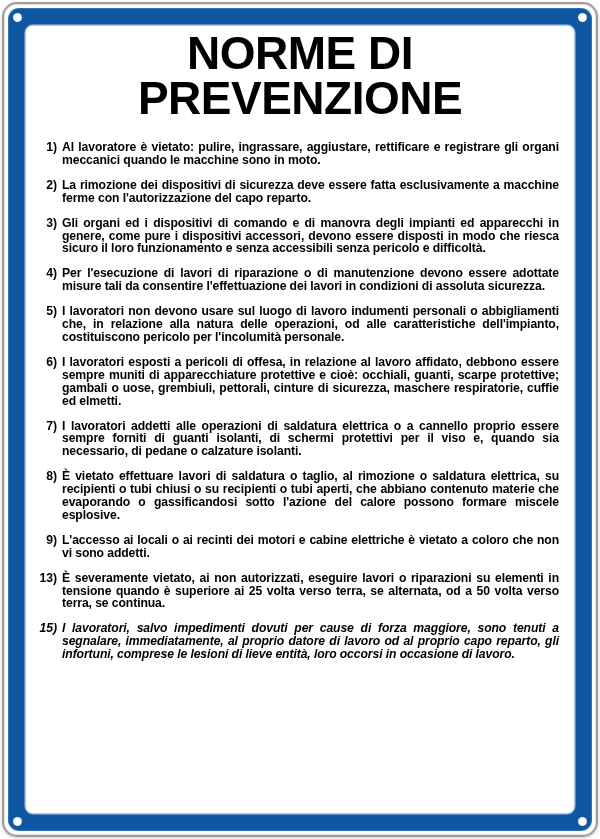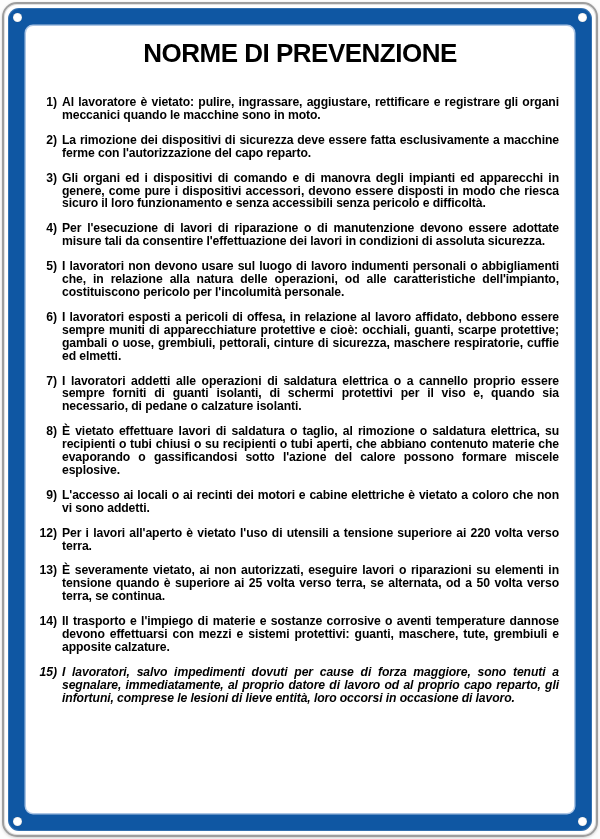--- a/index.html
+++ b/index.html
@@ -57,21 +57,21 @@
   .content {
     position: absolute;
     inset: 26px;
     overflow: hidden;
     color: var(--text-color, #000);
   }
   .sign-title {
     margin: 5px 0 0 0;
     text-align: center;
     font-weight: bold;
-    font-size: 26px;
+    font-size: 46px;
     line-height: 45px;
     letter-spacing: -0.5px;
     color: var(--text-color, #000);
   }
   .sign-title span { display: block; }
 
   .rules {
     list-style: none;
     margin: 20px 0 0 0;
     padding: 0 15px 0 8px;
@@ -144,30 +144,22 @@
   </li>
         <li class="rule">
     <span class="rule-num">8)</span>
     <span class="rule-text">È vietato effettuare lavori di saldatura o taglio, al rimozione o saldatura elettrica, su recipienti o tubi chiusi o su recipienti o tubi aperti, che abbiano contenuto materie che evaporando o gassificandosi sotto l'azione del calore possono formare miscele esplosive.</span>
   </li>
         <li class="rule">
     <span class="rule-num">9)</span>
     <span class="rule-text">L'accesso ai locali o ai recinti dei motori e cabine elettriche è vietato a coloro che non vi sono addetti.</span>
   </li>
         <li class="rule">
-    <span class="rule-num">12)</span>
-    <span class="rule-text">Per i lavori all'aperto è vietato l'uso di utensili a tensione superiore ai 220 volta verso terra.</span>
-  </li>
-        <li class="rule">
     <span class="rule-num">13)</span>
     <span class="rule-text">È severamente vietato, ai non autorizzati, eseguire lavori o riparazioni su elementi in tensione quando è superiore ai 25 volta verso terra, se alternata, od a 50 volta verso terra, se continua.</span>
-  </li>
-        <li class="rule">
-    <span class="rule-num">14)</span>
-    <span class="rule-text">Il trasporto e l'impiego di materie e sostanze corrosive o aventi temperature dannose devono effettuarsi con mezzi e sistemi protettivi: guanti, maschere, tute, grembiuli e apposite calzature.</span>
   </li>
         <li class="rule">
     <span class="rule-num">15)</span>
     <span class="rule-text">I lavoratori, salvo impedimenti dovuti per cause di forza maggiore, sono tenuti a segnalare, immediatamente, al proprio datore di lavoro od al proprio capo reparto, gli infortuni, comprese le lesioni di lieve entità, loro occorsi in occasione di lavoro.</span>
   </li>
       </ol>
   </div>
 </div>
 
 </body></html>

